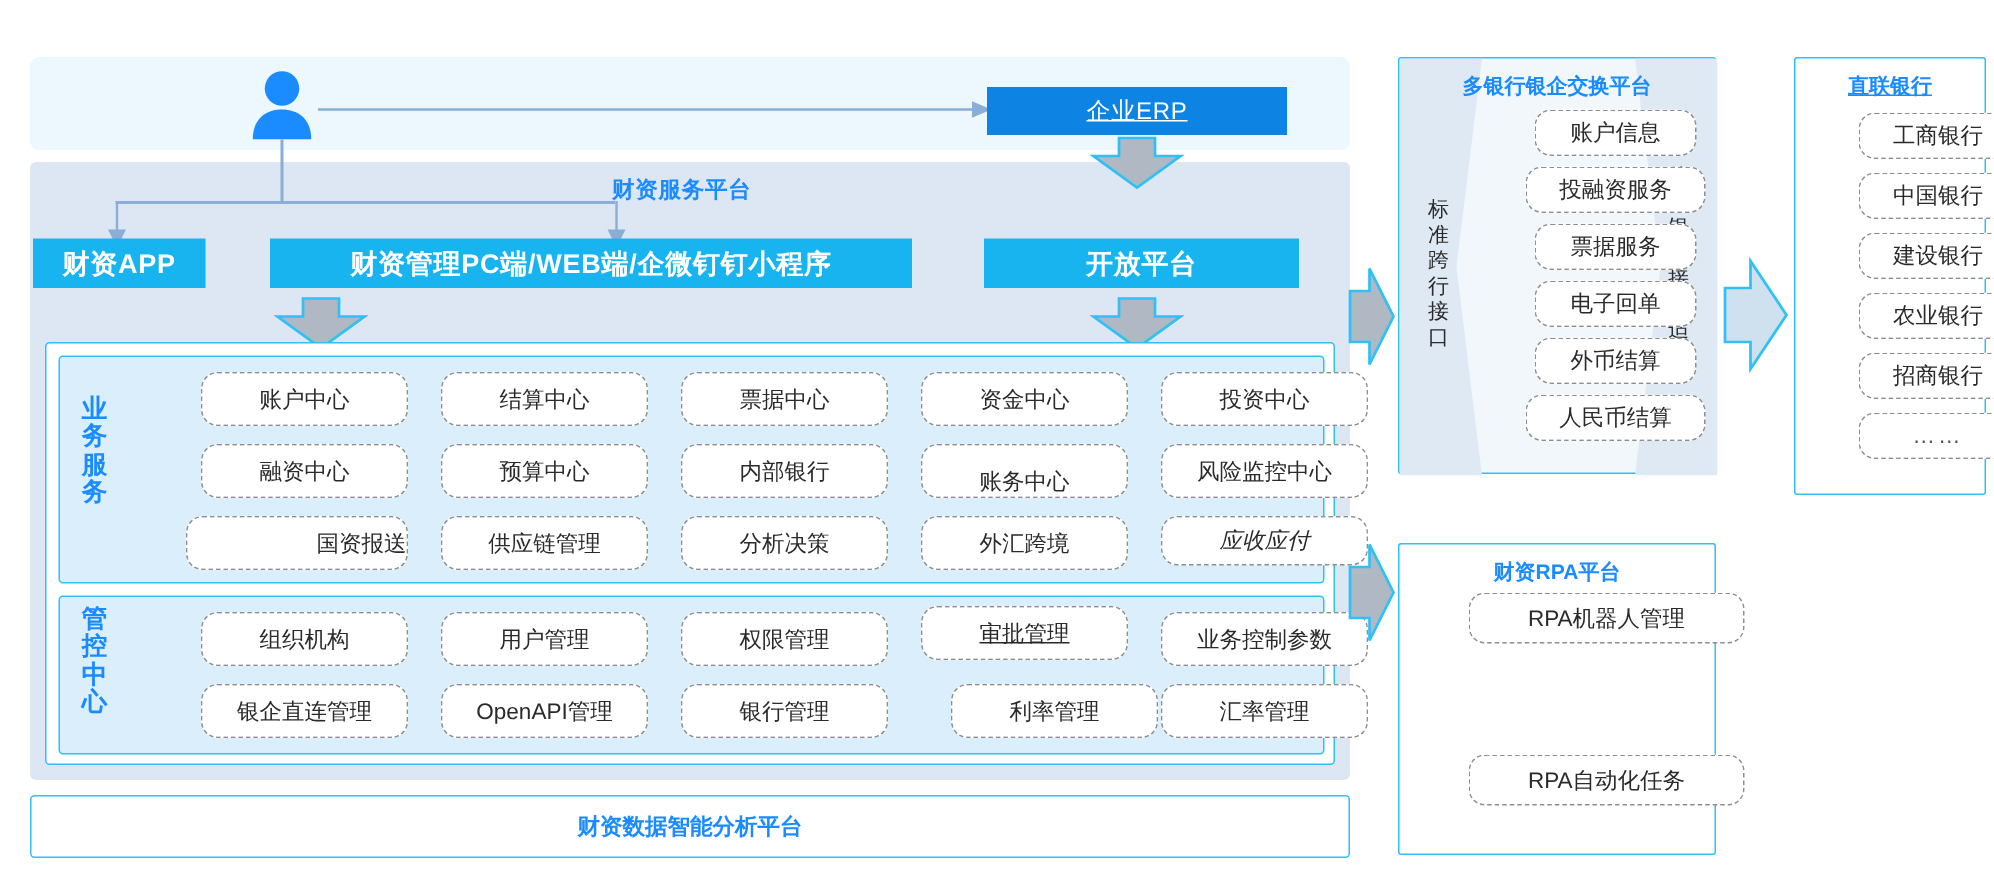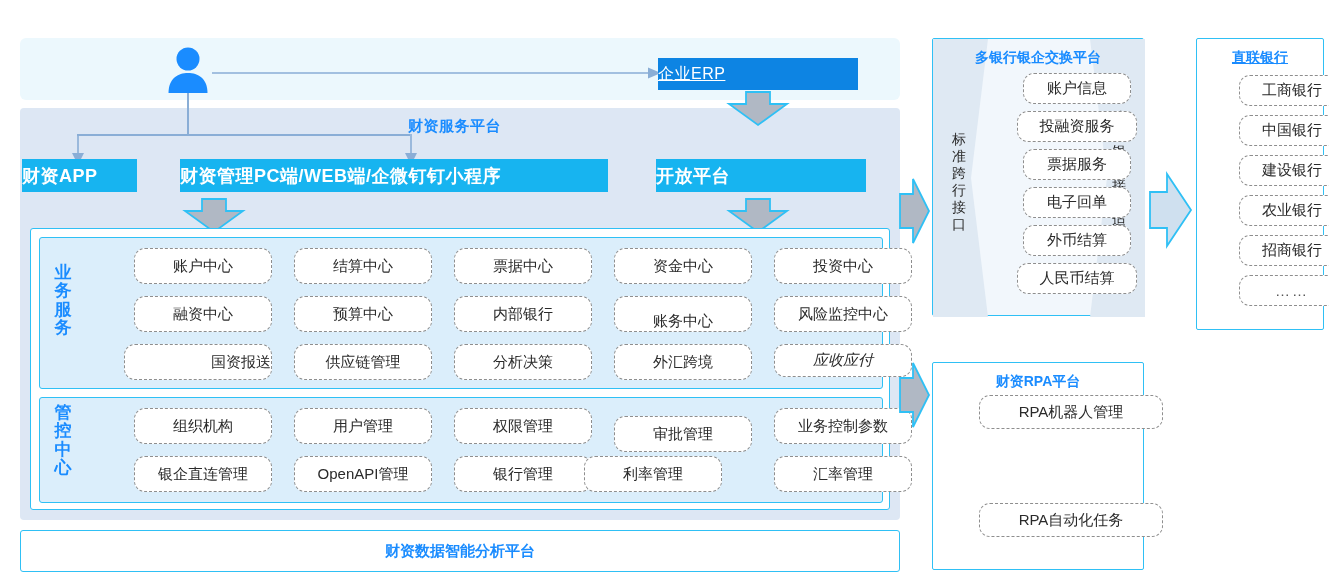--- a/index.html
+++ b/index.html
@@ -40,21 +40,21 @@
     left: 408px; top: 117px;
     font-size: 15px; font-weight: bold; color: #1a8cff;
     letter-spacing: .5px;
   }
 
   
   .blue-box {
     background: #17b4f0;
     color: #ffffff;
     font-weight: bold;
-    display: flex; align-items: center; 
+    display: flex; align-items: center; justify-content: center;
     font-size: 18px;
     letter-spacing: .5px;
   }
   .blue-box.erp {
     background: #0d84e3;
     font-weight: normal;
     font-size: 16px;
   }
   .erp-underline { text-decoration: underline; }
 
@@ -272,37 +272,37 @@
 
       <div class="cell" style="left:62px;  top:10px; width:138px; height:36px;text-align:center;">
           <span>组织机构</span>
         </div>
       <div class="cell" style="left:222px; top:10px; width:138px; height:36px;">
           <span>用户管理</span>
         </div>
       <div class="cell" style="left:382px; top:10px; width:138px; height:36px;">
           <span>权限管理</span>
         </div>
-      <div class="cell" style="left:542px; top:18px; width:138px; height:36px;">
+      <div class="cell" style="left:542px; top:6px; width:138px; height:36px;text-decoration:underline;">
           <span>审批管理</span>
         </div>
       <div class="cell" style="left:702px; top:10px; width:138px; height:36px;">
           <span>业务控制参数</span>
         </div>
 
       <div class="cell" style="left:62px;  top:58px; width:138px; height:36px;">
           <span>银企直连管理</span>
         </div>
       <div class="cell" style="left:222px; top:58px; width:138px; height:36px;">
           <span>OpenAPI管理</span>
         </div>
       <div class="cell" style="left:382px; top:58px; width:138px; height:36px;">
           <span>银行管理</span>
         </div>
-      <div class="cell" style="left:512px; top:58px; width:138px; height:36px;">
+      <div class="cell" style="left:562px; top:58px; width:138px; height:36px;">
           <span>利率管理</span>
         </div>
       <div class="cell" style="left:702px; top:58px; width:138px; height:36px;">
           <span>汇率管理</span>
         </div>
     </div>
   </div>
 
   <div class="abs bottom-bar">
     <span>财资数据智能分析平台</span>

